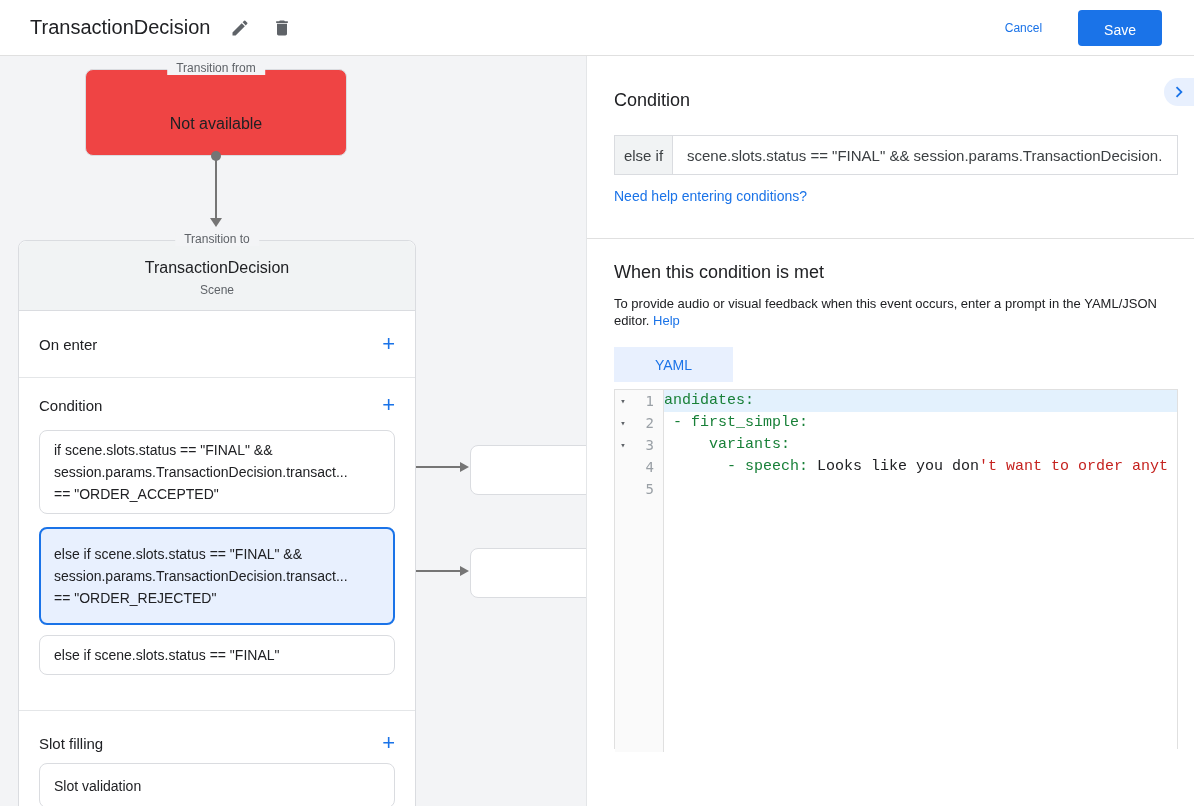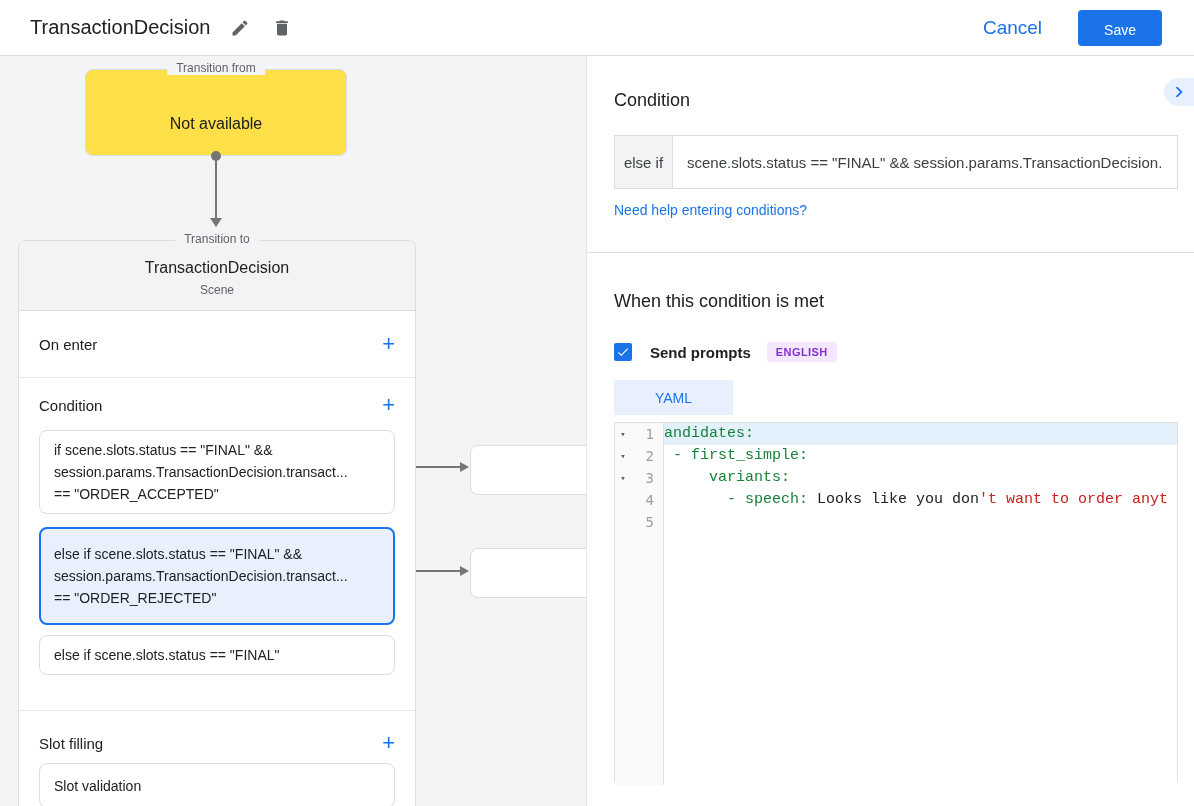--- a/index.html
+++ b/index.html
@@ -6,28 +6,28 @@
   html,body { width:1194px; height:806px; overflow:hidden; background:#fff;
               font-family:"Liberation Sans", sans-serif; color:#202124; }
 
   
   .topbar { position:absolute; left:0; top:0; width:1194px; height:56px; background:#fff;
             border-bottom:1px solid #e0e0e0; display:flex; align-items:center; padding:0 32px 0 30px; z-index:30; }
   .topbar-title { font-size:20px; color:#202124; }
   .icon-btn { width:24px; height:24px; margin-left:18px; display:flex; align-items:center; justify-content:center; cursor:pointer; }
   .icon-btn svg { fill:#5f6368; }
   .topbar-spacer { flex:1; }
-  .cancel-link { color:#1a73e8; font-size:19px; font-weight:500; margin-right:36px; cursor:pointer; }
+  .cancel-link { color:#1a73e8; font-size:12px; font-weight:500; margin-right:36px; cursor:pointer; }
   .save-btn { background:#1a73e8; color:#fff; font-size:14px; font-weight:500; border:none;
               border-radius:4px; height:36px; padding:12px 26px; cursor:pointer; }
 
   
   .canvas { position:absolute; left:0; top:56px; width:1194px; height:750px; background:#f3f4f6; }
 
-  .legend-box { position:absolute; background:#fde047; border:1px solid #dadce0; border-radius:8px; }
+  .legend-box { position:absolute; background:#ef4444; border:1px solid #dadce0; border-radius:8px; }
   .legend { position:absolute; top:-9px; left:50%; transform:translateX(-50%); background:#f3f4f6;
             padding:0 9px; font-size:12px; color:#5f6368; white-space:nowrap; }
 
   .from-box { left:85px; top:13px; width:262px; height:87px; display:flex; align-items:center; justify-content:center; }
   .from-text { font-size:16px; color:#202124;margin-top:23px; }
 
   .dot { position:absolute; width:10px; height:10px; border-radius:50%; background:#757575; }
   .vline { position:absolute; width:2px; background:#757575; }
   .arrow-down { position:absolute; width:0; height:0; border-left:6px solid transparent;
                 border-right:6px solid transparent; border-top:9px solid #757575; }
@@ -58,28 +58,28 @@
               height:45px; display:flex; align-items:center; padding:0 14px; font-size:14px; cursor:pointer; }
 
   
   .panel { position:absolute; left:586px; top:56px; width:608px; height:750px; background:#fff;
            border-left:1px solid #e4e6e8; z-index:20; padding-left:27px; }
   .panel-heading { font-size:18px; color:#202124; }
   .cond-head-row { margin-top:30px; display:flex; align-items:center; height:28px; }
   .expand-btn { position:absolute; right:0; top:22px; width:30px; height:28px; background:#e8f0fe;
                 border:none; border-radius:14px 0 0 14px; cursor:pointer; display:flex; align-items:center; justify-content:center; }
   .expand-btn svg { fill:#1a73e8; }
-  .cond-input-row { margin-top:21px; display:flex; width:564px; height:54px; }
+  .cond-input-row { margin-top:21px; display:flex; width:564px; height:40px; }
   .cond-prefix { width:59px; background:#f1f3f4; border:1px solid #dadce0; display:flex; align-items:center;
                  justify-content:center; font-size:15px; color:#3c4043; }
   .cond-input { flex:1; border:1px solid #dadce0; border-left:none; background:#fff; font-size:15px;
                 color:#3c4043; padding:0 0 0 14px; display:flex; align-items:center; white-space:nowrap; overflow:hidden; }
   .help-link { display:inline-block; margin-top:13px; color:#1a73e8; font-size:14px; cursor:pointer; text-decoration:none; }
   .panel-divider { margin:33px 0 0 -27px; width:608px; border:none; border-top:1px solid #e0e0e0; }
-  .when-heading { margin-top:38px; }
+  .when-heading { margin-top:23px; }
   .check-row { display:flex; align-items:center; }
   .webhook-row { margin-top:27px; }
   .prompts-row { margin-top:30px; }
   .checkbox { width:18px; height:18px; border:2px solid #5f6368; border-radius:2px; background:#fff; cursor:pointer; flex:none; }
   .checkbox.checked { border:none; background:#1a73e8; display:flex; align-items:center; justify-content:center; }
   .check-label { margin-left:18px; font-size:15px; font-weight:700; color:#202124; }
   .lang-badge { margin-left:16px; background:#f3e8fd; color:#8430ce; font-size:11px; font-weight:700;
                 letter-spacing:0.4px; padding:4px 9px; border-radius:2px; }
   .panel-desc { margin-top:12px; width:552px; font-size:13px; line-height:17px; color:#202124; }
   .panel-desc a { color:#1a73e8; text-decoration:none; cursor:pointer; }
@@ -205,30 +205,23 @@
     <span class="cond-input">scene.slots.status == "FINAL" &amp;&amp; session.params.TransactionDecision.</span>
   </div>
 
   <a class="help-link">Need help entering conditions?</a>
 
   <hr class="panel-divider">
 
   <div class="panel-heading when-heading">When this condition is met</div>
 
 
-  <div class="check-row prompts-row">
-    <span class="checkbox checked">
-      <svg width="14" height="14" viewBox="0 0 24 24">
-          <path fill="#fff" d="M9 16.2L4.8 12l-1.4 1.4L9 19 21 7l-1.4-1.4z"></path>
-        </svg>
-    </span>
-    <span class="check-label">Send prompts</span>
-    <span class="lang-badge">ENGLISH</span>
-  </div>
-
+
+  <div class="panel-desc"><span>To provide audio or visual feedback when this event occurs, enter a prompt in the YAML/JSON editor.</span>
+    <a>Help</a></div>
 
   <div class="tabbar" id="tabbar">
       <div class="tab active">YAML</div>
     </div>
 
   <div class="editor">
     <div id="code-lines">
         <div class="code-line">
           <span class="fold-cell">▾</span>
           <span class="num-cell">1</span>

